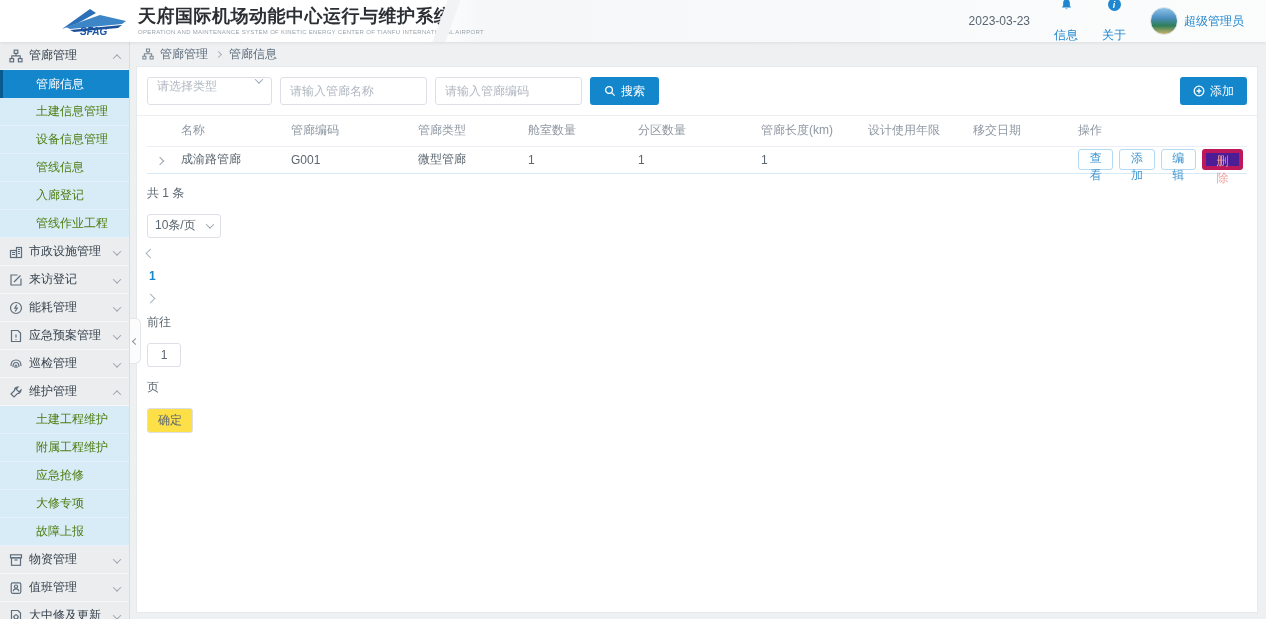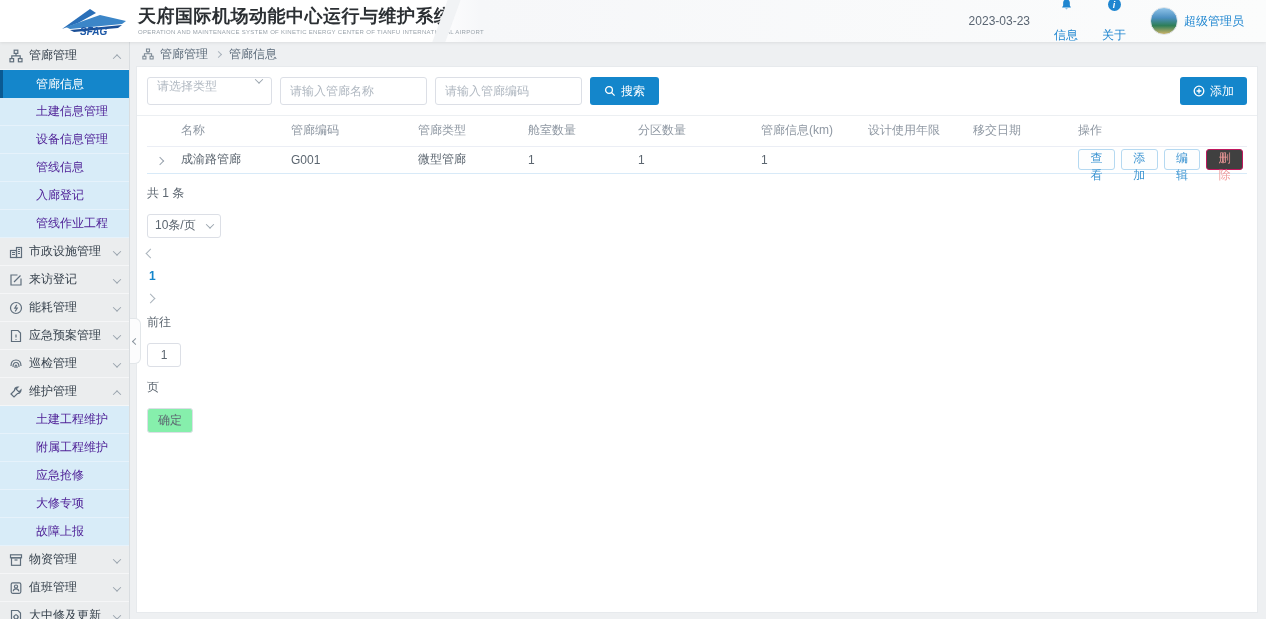--- a/index.html
+++ b/index.html
@@ -26,21 +26,21 @@
             background:linear-gradient(180deg,#8fc3e8 0%,#4b8fc0 38%,#2e7e57 68%,#cdb369 100%);
             border:1px solid #dfe5ea; }
 
   
   .sidebar { position:absolute; top:42px; left:0; bottom:0; width:130px; background:#ebedee;
              border-right:1px solid #d9dde0; overflow:hidden; z-index:2; }
   .s-item { height:28px; display:flex; align-items:center; font-size:12px; cursor:pointer; }
   .s-item.group { padding:0 9px; background:#ebedee; color:#38434e; border-bottom:1px solid #f5f6f7; }
   .s-item.group .s-label { margin-left:6px; }
   .s-item.group .chev-box { margin-left:auto; }
-  .s-item.sub { padding-left:36px; background:#d8ecf8; color:#4c1d95; border-bottom:1px solid #e6f2fb; }
+  .s-item.sub { padding-left:36px; background:#d8ecf8; color:#4d7c0f; border-bottom:1px solid #e6f2fb; }
   .s-item.sub.active { background:#1486cb; color:#fff; border-left:3px solid #0a5a92; padding-left:33px; border-bottom:none; }
   .s-icon { flex:none; width:14px; height:14px; stroke:#5f6e7c; fill:none; stroke-width:1.2; }
   .chev { display:inline-block; width:6px; height:6px; border-right:1.2px solid #9aa4ae; border-bottom:1.2px solid #9aa4ae; }
   .chev.down { transform:rotate(45deg) translate(-1px,-1px); }
   .chev.up { transform:rotate(-135deg) translate(-1px,-1px); }
   .collapse-tab { position:absolute; left:130px; top:318px; width:11px; height:46px; background:#fcfcfd;
                   border:1px solid #e2e6e9; border-left:none; border-radius:0 6px 6px 0; z-index:3;
                   display:flex; align-items:center; justify-content:center; cursor:pointer; }
   .chev-left-sm { width:5px; height:5px; border-right:1.2px solid #8a949e; border-bottom:1.2px solid #8a949e; transform:rotate(135deg); }
 
@@ -65,33 +65,33 @@
 
   .table-wrap { padding:0 10px; }
   table { width:100%; border-collapse:collapse; font-size:12px; table-layout:fixed; }
   th { text-align:left; font-weight:normal; color:#8f98a3; height:30px; padding:0 4px; border-bottom:1px solid #ebeef5; }
   td { color:#5c6670; height:27px; padding:0 4px; border-bottom:1px solid #d8eaf8; }
   .expand-ic { display:inline-block; width:6px; height:6px; border-right:1.2px solid #9aa4ae; border-bottom:1.2px solid #9aa4ae;
                transform:rotate(-45deg); margin-left:6px; cursor:pointer; }
   .ops { display:flex; gap:6px; align-items:center; }
   .mini { height:21px; padding:0 7px; font-size:12px; border-radius:3px; background:#fdfefe; cursor:pointer; font-family:inherit; }
   .mini.blue { color:#3d95d2; border:1px solid #b5d9f1; }
-  .mini.red  { color:#f19a9a; border:1px solid #be185d; background:#404040; }
+  .mini.red  { color:#f19a9a; border:4px solid #be185d; background:#4c1d95; }
 
   .pagination { display:flex; align-items:flex-start; gap:12px; padding:11px 10px; font-size:12px; color:#5c6670;flex-direction:column; }
   .pg-sel { width:74px; height:24px; border:1px solid #dcdfe6; border-radius:3px; display:flex; align-items:center;
             padding:0 7px; color:#5c6670; cursor:pointer; background:#fff; }
   .pg-sel .chev { margin-left:auto; }
   .pg-arrow { width:7px; height:7px; border-right:1.3px solid #aab3bc; border-bottom:1.3px solid #aab3bc; cursor:pointer; }
   .pg-arrow.prev { transform:rotate(135deg); }
   .pg-arrow.next { transform:rotate(-45deg); }
   .pg-num { color:#1486cb; font-weight:bold; cursor:pointer; padding:0 2px; }
   .goto-inp { width:34px; height:24px; border:1px solid #dcdfe6; border-radius:3px; text-align:center; font-size:12px;
               color:#5c6670; font-family:inherit; }
-  .btn-confirm { height:25px; padding:0 10px; border:1px solid #dcdfe6; border-radius:3px; background:#86efac;
+  .btn-confirm { height:25px; padding:0 10px; border:1px solid #dcdfe6; border-radius:3px; background:#fde047;
                  color:#5c6670; font-size:12px; cursor:pointer; font-family:Liberation Sans, sans-serif; }
 </style>
 </head>
 <body>
 
 <div class="app">
 
   <header class="hdr">
     <div class="hdr-diag"></div>
     <svg class="logo" viewBox="0 0 78 32">
@@ -308,21 +308,21 @@
               <col>
           </colgroup>
           <thead>
             <tr>
               <th></th>
               <th>名称</th>
               <th>管廊编码</th>
               <th>管廊类型</th>
               <th>舱室数量</th>
               <th>分区数量</th>
-              <th>管廊信息(km)</th>
+              <th>管廊长度(km)</th>
               <th>设计使用年限</th>
               <th>移交日期</th>
               <th>操作</th>
             </tr>
           </thead>
           <tbody>
             <tr>
               <td><span class="expand-ic"></span></td>
               <td>成渝路管廊</td>
               <td>G001</td>

